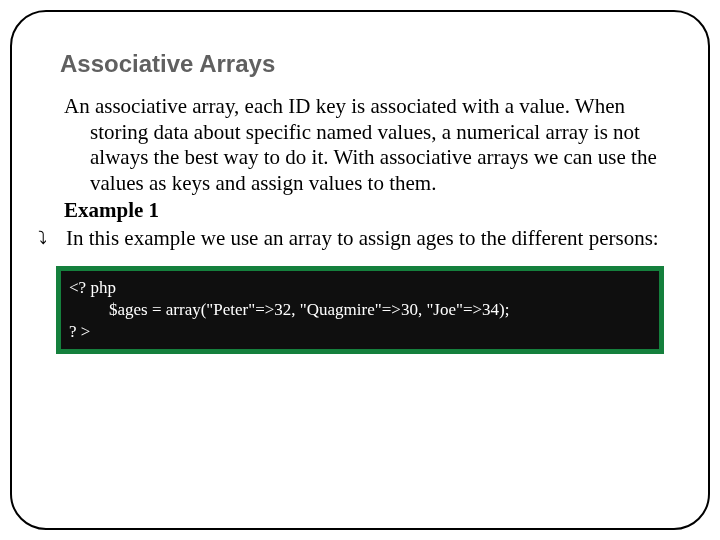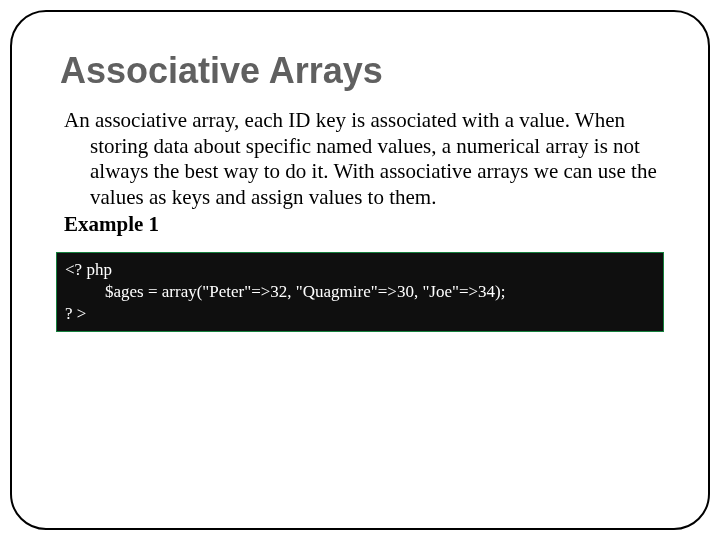--- a/index.html
+++ b/index.html
@@ -15,21 +15,21 @@
     top: 10px;
     left: 10px;
     right: 10px;
     bottom: 10px;
     border: 2px solid #000;
     border-radius: 36px;
     padding: 38px 48px 30px 48px;
   }
   .title {
     font-family: Arial, Helvetica, sans-serif;
-    font-size: 36px;
+    font-size: 24px;
     font-weight: bold;
     color: #606060;
     margin-bottom: 16px;
   }
   .body-text {
     font-size: 21px;
     color: #000;
     line-height: 1.22;
     padding-left: 4px;
   }
@@ -62,21 +62,21 @@
   .code-block {
     margin-top: 14px;
     margin-left: -4px;
     margin-right: -4px;
     background: #0f0f0f;
     color: #ffffff;
     font-family: "Times New Roman", Times, serif;
     font-size: 17px;
     line-height: 1.3;
     padding: 6px 22px 6px 8px;
-    border: 1px solid #15803d;
+    border: 5px solid #15803d;
   }
   .code-line { white-space: pre; }
   .code-indent { padding-left: 40px; display: block; }
 </style>
 </head>
 <body>
 
 <div class="slide-frame">
 
   <h1 class="title">Associative Arrays</h1>
@@ -84,20 +84,25 @@
   <div class="body-text">
 
     <div class="para first">
       <span class="indent-wrap">An associative array, each ID key is associated with a value. When storing data about specific named values, a numerical array is not always the best way to do it. With associative arrays we can use the values as keys and assign values to them.</span>
     </div>
 
     <div class="para">
       <span class="example-label">Example 1</span>
     </div>
 
+    <div class="para">
+      <span class="indent-wrap">
+        <span class="bullet-leaf">⤵</span><span>In this example we use an array to assign ages to the different persons:</span>
+      </span>
+    </div>
 
   </div>
 
   <div class="code-block">
     <div class="code-line">&lt;? php</div>
     <div class="code-line code-indent">$ages = array("Peter"=&gt;32, "Quagmire"=&gt;30, "Joe"=&gt;34);</div>
     <div class="code-line">? &gt;</div>
   </div>
 
 </div>

